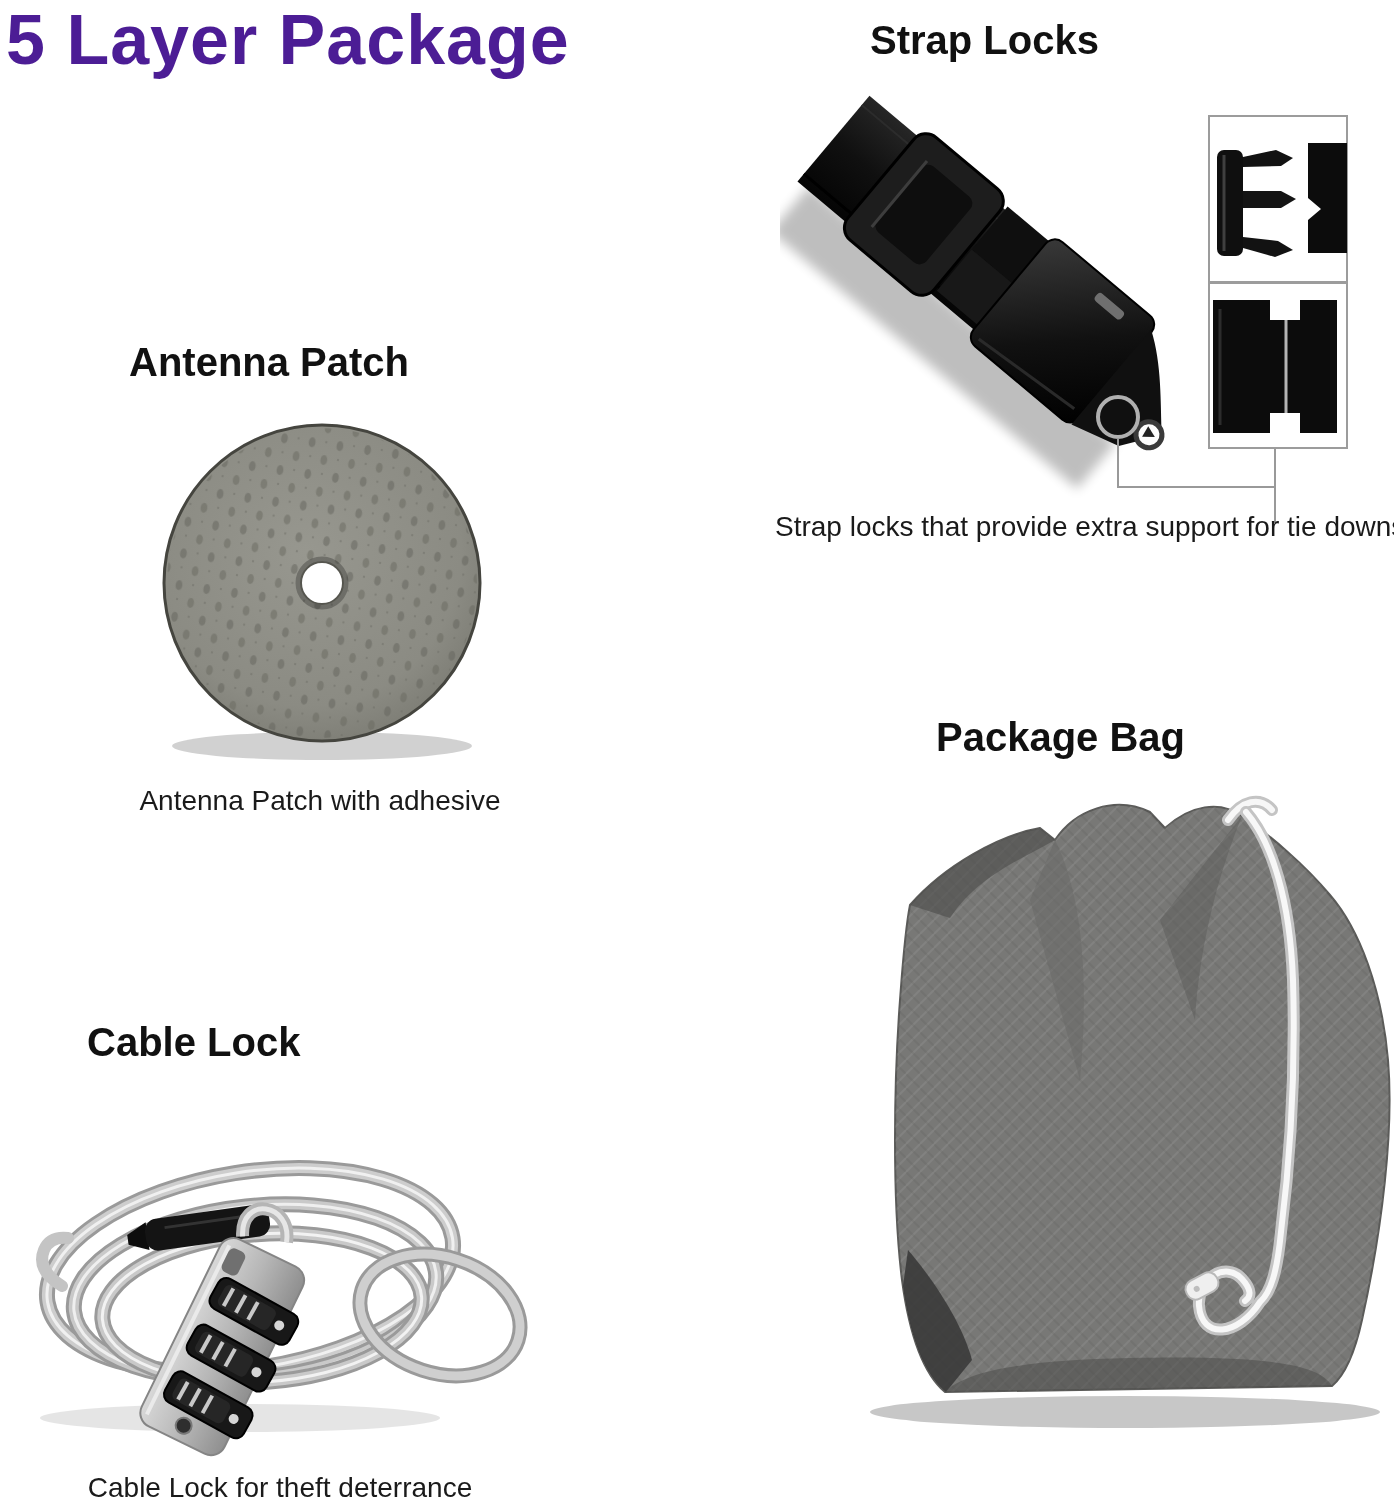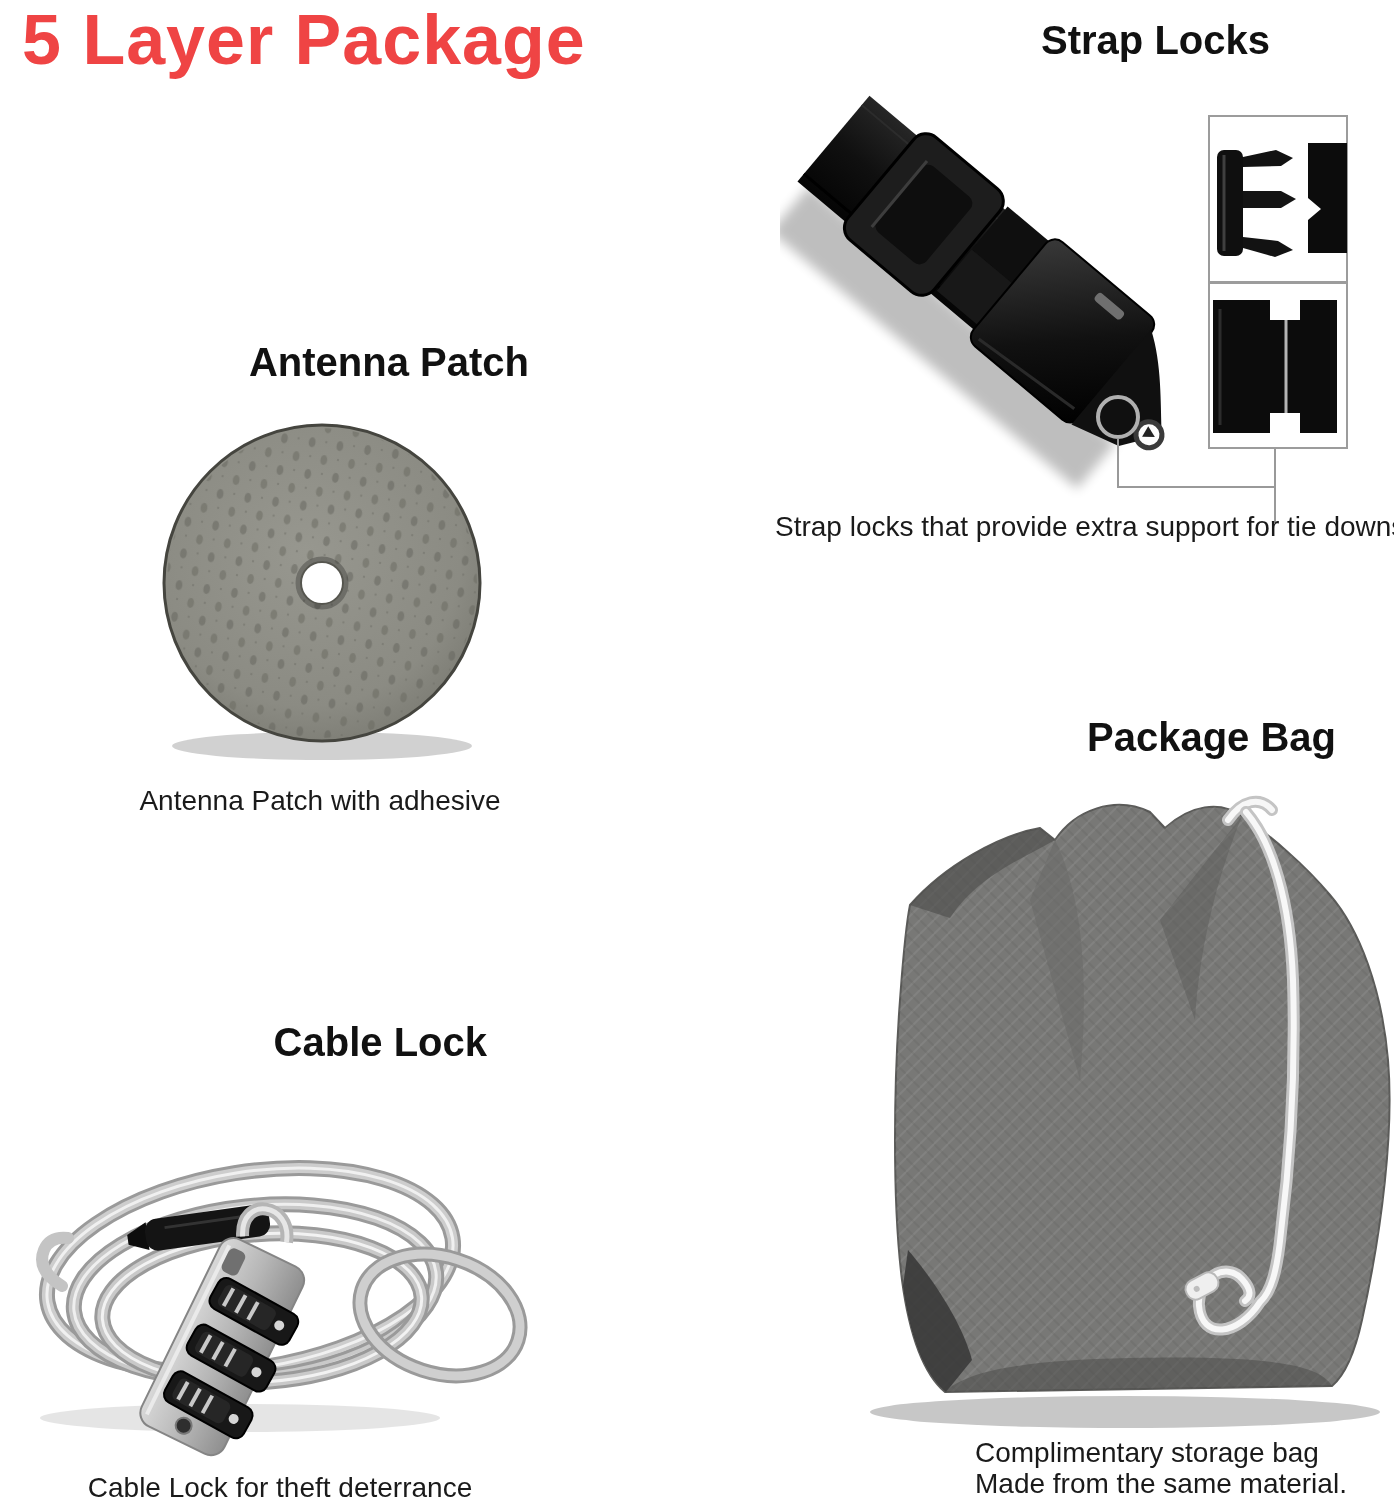--- a/index.html
+++ b/index.html
@@ -1,30 +1,30 @@
 <!DOCTYPE html>
 <html><head>
 <meta charset="utf-8">
 <style>
   html,body{margin:0;padding:0;background:#fff;}
   .canvas{position:relative;width:1394px;height:1500px;background:#fff;overflow:hidden;
           font-family:"Liberation Sans",sans-serif;color:#1a1a1a;}
   .abs{position:absolute;}
   .page-title{font-size:70px;font-weight:bold;letter-spacing:1px;color:#c00000;white-space:nowrap;}
-  .heading{font-size:40px;font-weight:bold;color:#111;text-align:right;white-space:nowrap;}
+  .heading{font-size:40px;font-weight:bold;color:#111;text-align:left;white-space:nowrap;}
   .caption{font-size:28px;color:#1a1a1a;text-align:center;white-space:nowrap;}
   .caption.left{text-align:left;line-height:31px;white-space:normal;}
   svg{display:block;}
 </style>
 </head>
 <body>
 
 <div class="canvas">
 
-  <div class="abs page-title" style="left: 22px; top: 0px; color: #ef4444;">5 Layer Package</div>
+  <div class="abs page-title" style="left: 6px; top: 0px; color: #4c1d95;">5 Layer Package</div>
 
   <div class="abs heading" style="left:870px;top:18px;width:400px;">Strap Locks</div>
 
   <svg class="abs" style="left:780px;top:95px;" width="614" height="440" viewBox="0 0 614 440" aria-hidden="true">
     <defs>
       <linearGradient id="webGrad" x1="0" y1="0" x2="0" y2="1">
         <stop offset="0" stop-color="#262626"></stop>
           <stop offset="0.5" stop-color="#101010"></stop>
           <stop offset="1" stop-color="#050505"></stop>
       </linearGradient>
@@ -242,18 +242,14 @@
                C388,556 352,560 349,526 C347,498 376,481 392,499 C402,510 401,517 395,521" stroke="#c4c4c4" stroke-width="12"></path>
       <path d="M396,32 C422,62 440,120 443,200 C446,300 440,380 431,452 C427,492 421,512 410,522
                C388,556 352,560 349,526 C347,498 376,481 392,499 C402,510 401,517 395,521" stroke="#f7f7f7" stroke-width="6"></path>
     </g>
     <g transform="translate(352,506) rotate(-28)">
       <rect x="-17" y="-10" width="34" height="20" rx="9" fill="#efefef" stroke="#b9b9b9" stroke-width="2"></rect>
       <circle cx="-6" cy="0" r="3" fill="#bdbdbd"></circle>
     </g>
   </svg>
 
-  <div class="abs caption left" style="left:975px;top:1437px;width:400px;">
-    <div>Complimentary storage bag</div>
-    <div>Made from the same material.</div>
-  </div>
 
 </div>
 
 </body></html>

